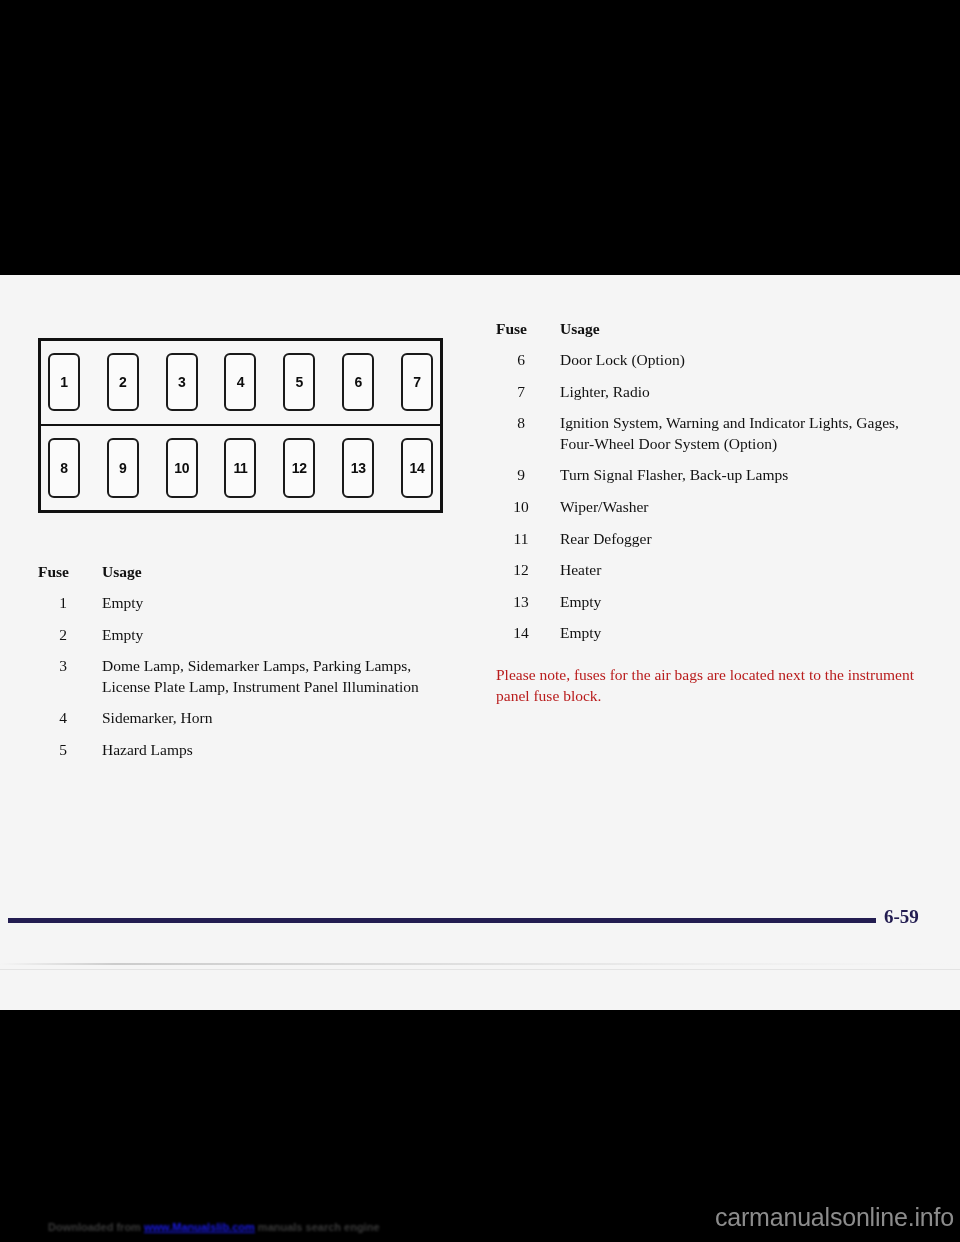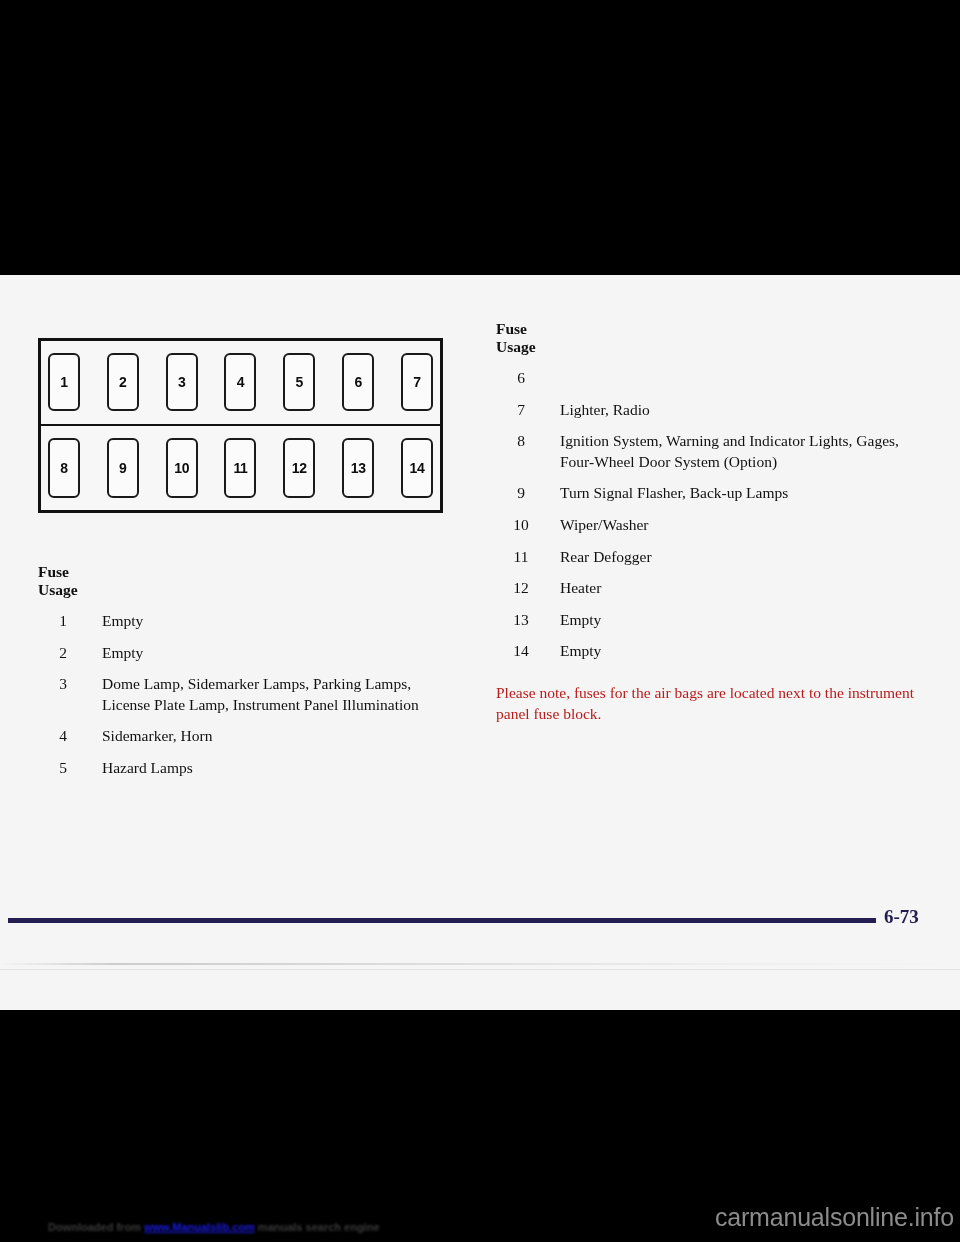--- a/index.html
+++ b/index.html
@@ -97,21 +97,20 @@
     color: #111111;
   }
   .col-left  { left: 38px;  top: 288px; width: 420px; }  
   .col-right { left: 496px; top: 45px;  width: 440px; }  
 
   .tbl-head {
     display: flex;
     font-weight: bold;
     font-size: 15.5px;
     margin-bottom: 12px;
-    flex-direction: column;
   }
   .tbl-head .h-fuse  { width: 64px; }
   .tbl-head .h-usage { flex: 1; }
 
   .fuse-entry {
     display: flex;
     margin-bottom: 11px;
     font-size: 15.5px;
     line-height: 1.33;
   }
@@ -243,20 +242,21 @@
   </div>
 
   <div class="col col-right">
     <div class="tbl-head">
       <div class="h-fuse">Fuse</div>
       <div class="h-usage">Usage</div>
     </div>
 
     <div class="fuse-entry">
       <div class="num">6</div>
+      <div class="desc">Door Lock (Option)</div>
     </div>
     <div class="fuse-entry">
       <div class="num">7</div>
       <div class="desc">Lighter, Radio</div>
     </div>
     <div class="fuse-entry">
       <div class="num">8</div>
       <div class="desc">Ignition System, Warning and Indicator Lights, Gages, Four-Wheel Door System (Option)</div>
     </div>
     <div class="fuse-entry">
@@ -281,21 +281,21 @@
     </div>
     <div class="fuse-entry">
       <div class="num">14</div>
       <div class="desc">Empty</div>
     </div>
 
     <div class="note-para">Please note, fuses for the air bags are located next to the instrument panel fuse block.</div>
   </div>
 
   <div class="footer-rule"></div>
-  <div class="folio">6-73</div>
+  <div class="folio">6-59</div>
 
   <div class="scan-seam"></div>
   <div class="scan-seam2"></div>
 </div>
 
 <div class="watermark-band">
   <div class="wm-left">
     <span>Downloaded from </span><span class="wm-url">www.Manualslib.com</span><span> manuals search engine</span>
   </div>
 </div>

